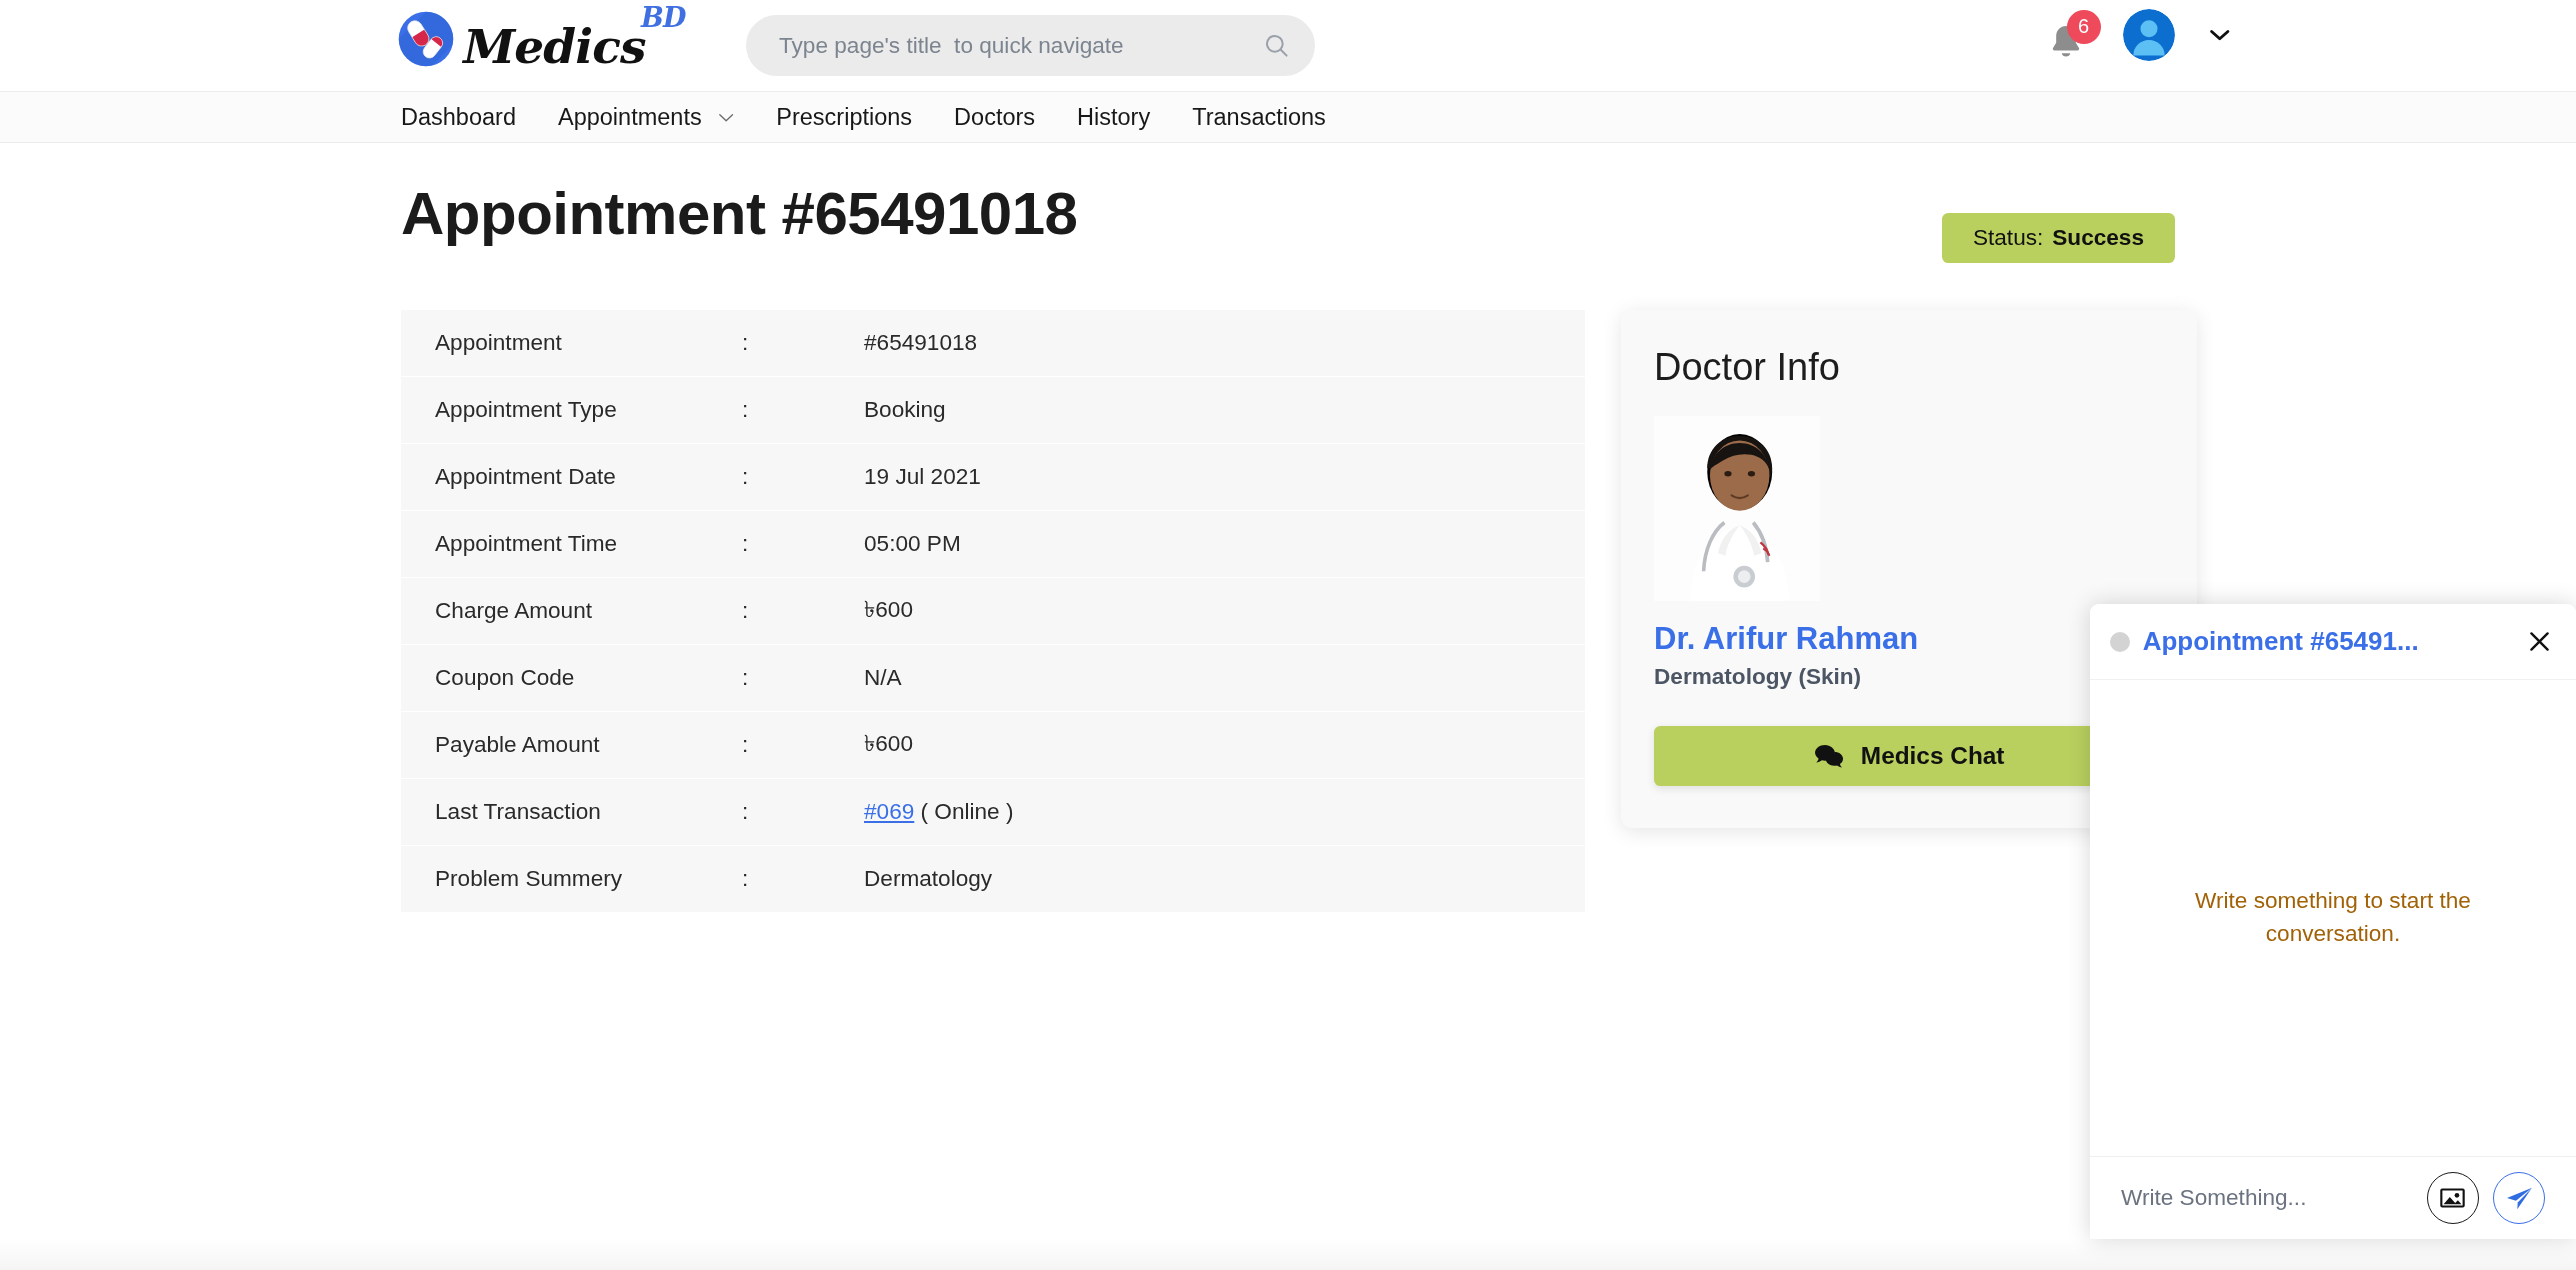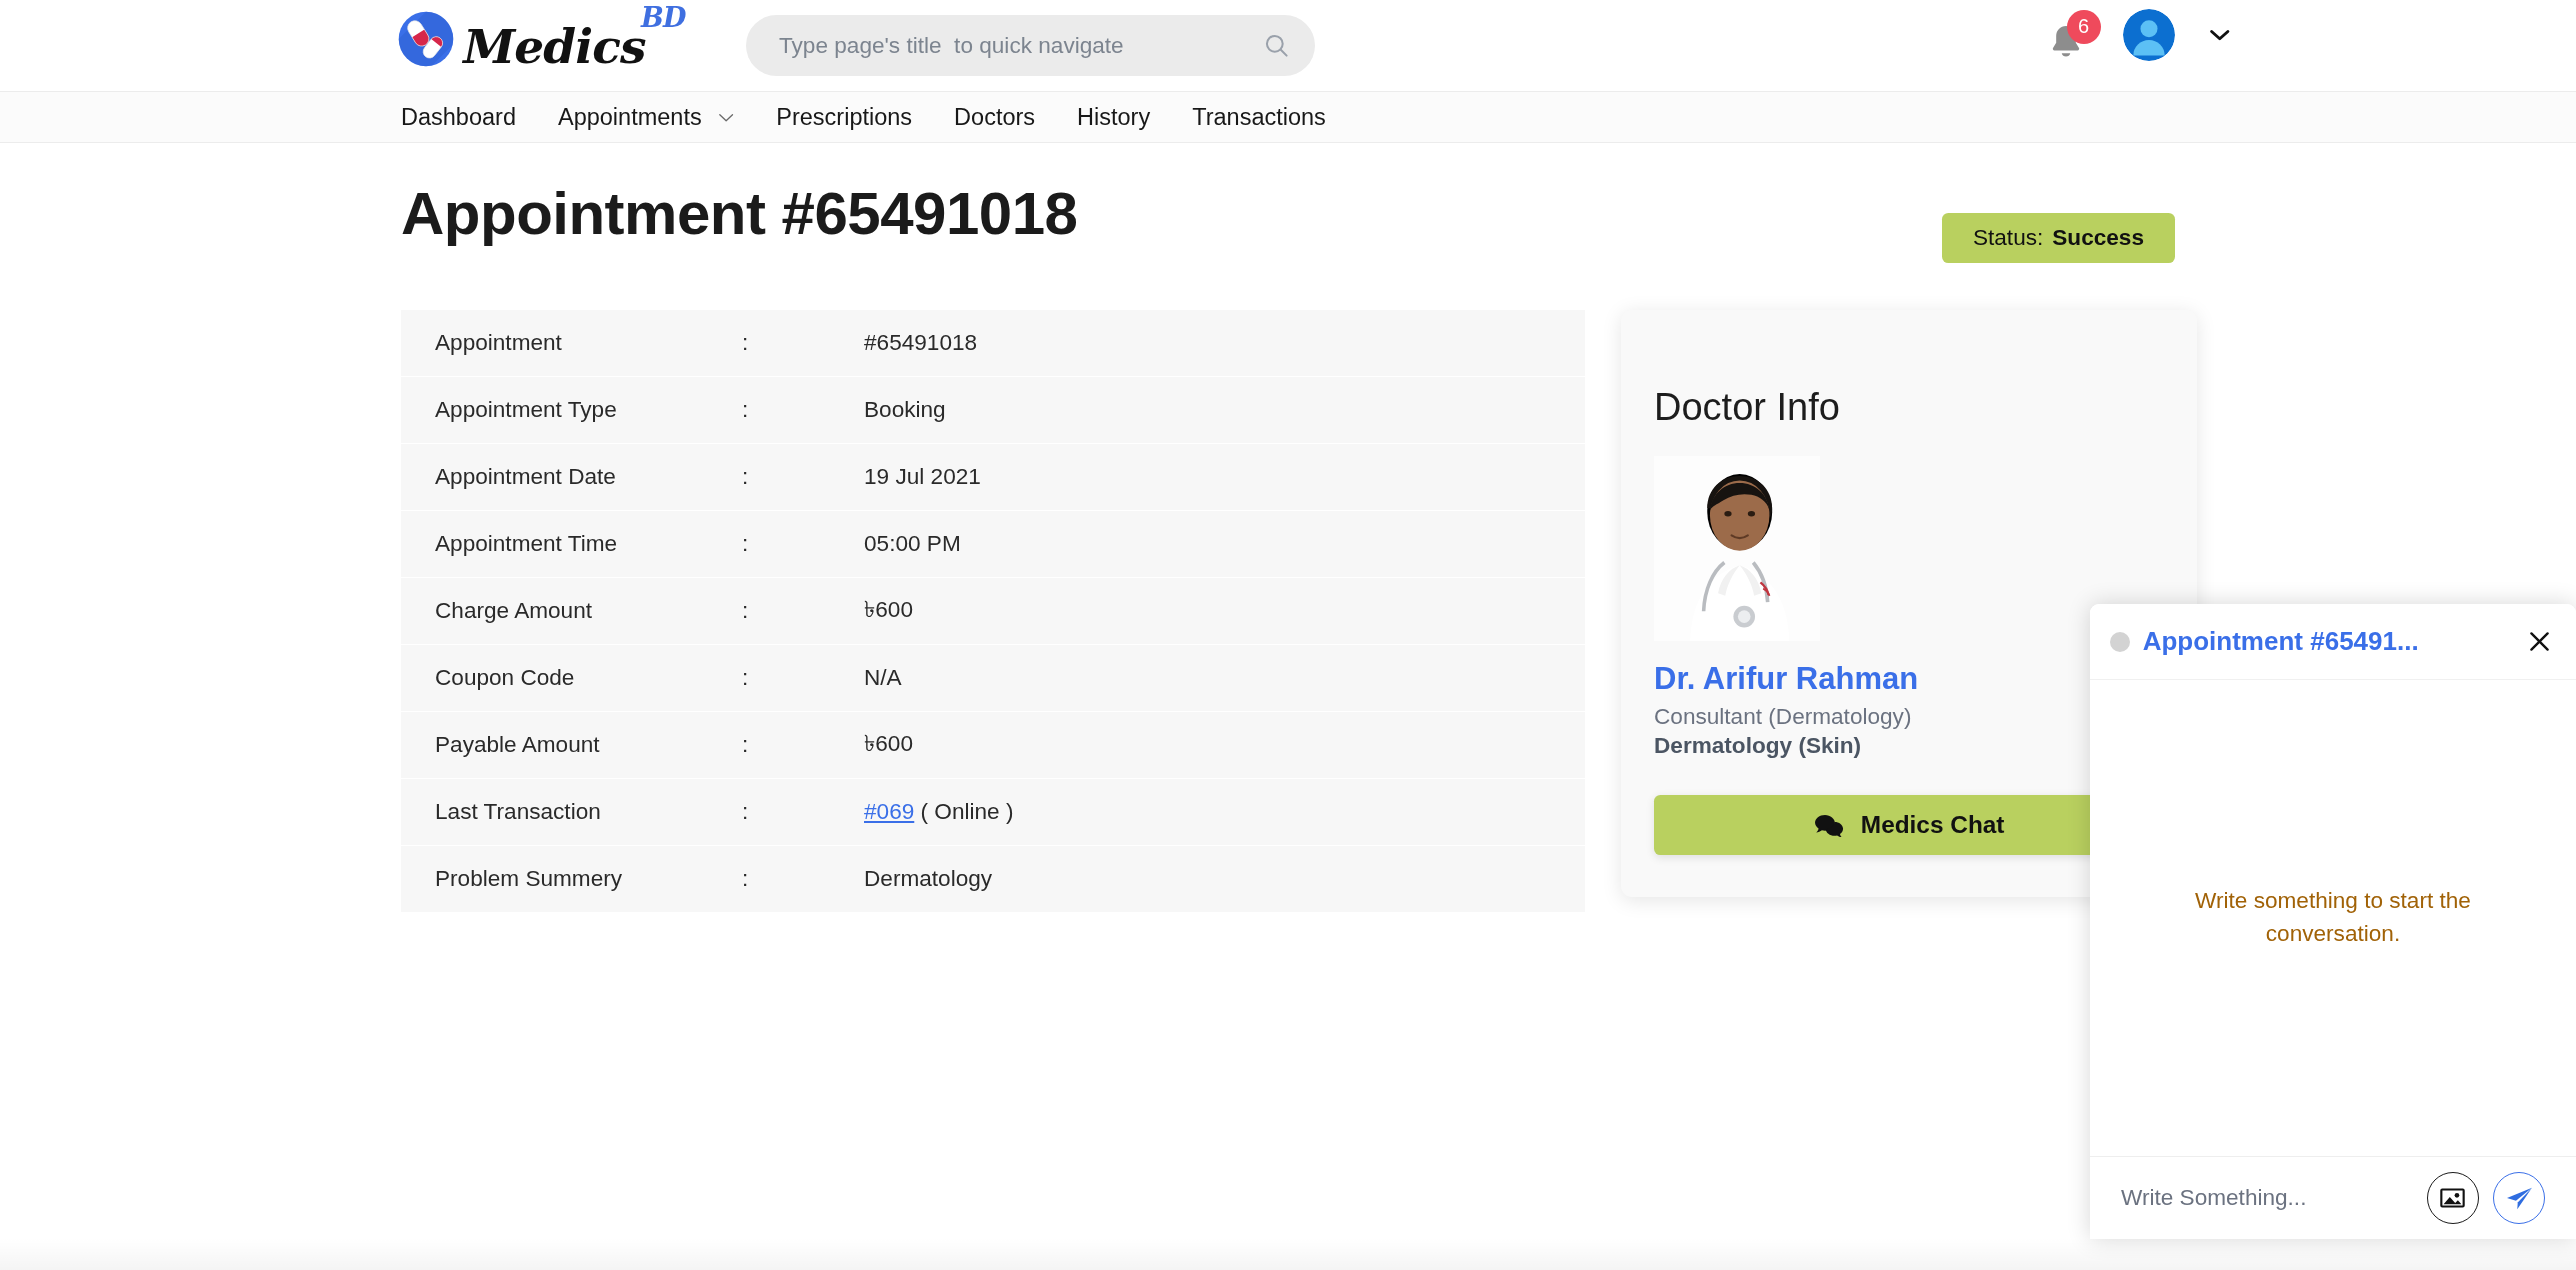--- a/index.html
+++ b/index.html
@@ -180,21 +180,20 @@
     border-radius: 11px;
     box-shadow: 0 3.6px 20px rgba(0,0,0,0.10);
     padding: 36px 33px 42px 33px;
     position: relative;
   }
   .doctor-card-title {
     font-size: 38px;
     color: #1d1d1d;
     font-weight: 400;
     margin-bottom: 27px;
-    margin-top: 40px;
   }
   .doctor-photo {
     width: 166px; height: 185px;
     display: block;
     background: #ffffff;
     margin-bottom: 20px;
   }
   .doctor-name {
     font-size: 31px;
     font-weight: 700;
@@ -480,21 +479,20 @@
         <path d="M95 121c8 10 14 22 16 34l8-3c-3-16-12-27-24-31z" fill="#f1f1f1"></path>
         <path d="M78 118c-13 10-22 30-23 54" fill="none" stroke="#b9bcc0" stroke-width="4"></path>
         <path d="M110 118c10 12 15 26 16 44" fill="none" stroke="#b9bcc0" stroke-width="4"></path>
         <circle cx="100" cy="178" r="12" fill="#c9ccd0"></circle>
         <circle cx="100" cy="178" r="7" fill="#eceef0"></circle>
         <path d="M118 140c5 4 8 9 9 14" fill="none" stroke="#c0353f" stroke-width="2.5"></path>
         <path d="M121 147c4 2 6 5 7 8" fill="none" stroke="#c0353f" stroke-width="2"></path>
       </svg>
 
       <div class="doctor-name">Dr. Arifur Rahman</div>
-      <div class="doctor-role">Consultant (Dermatology)</div>
       <div class="doctor-spec">Dermatology (Skin)</div>
 
       <button class="start-chat-btn">
         <svg class="chat-bubbles-icon" viewBox="0 0 34 26">
           <path d="M12 1C5.9 1 1 4.8 1 9.5c0 2.6 1.5 5 3.9 6.6-.3 1.8-1.3 3.3-2.6 4.4 2.4-.3 4.6-1.2 6.3-2.5 1.1.3 2.2.5 3.4.5 6.1 0 11-3.8 11-8.5S18.1 1 12 1z" fill="#111111"></path>
           <path d="M22.5 8.5c5.3.3 9.5 3.7 9.5 7.8 0 2.3-1.3 4.4-3.4 5.8.3 1.6 1.1 2.9 2.3 3.9-2.1-.3-4-1.1-5.5-2.2-.9.2-1.9.4-2.9.4-5.2 0-9.4-3.2-9.7-7.2 5.5-.5 9.8-4.1 9.7-8.5z" fill="#111111"></path>
         </svg>
         <span>Medics Chat</span>
       </button>
     </div>

